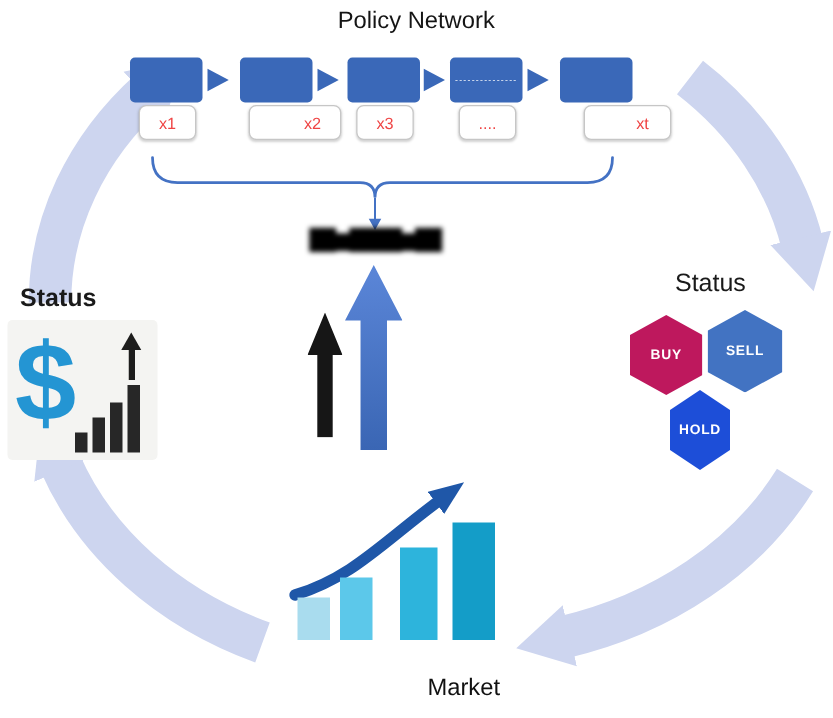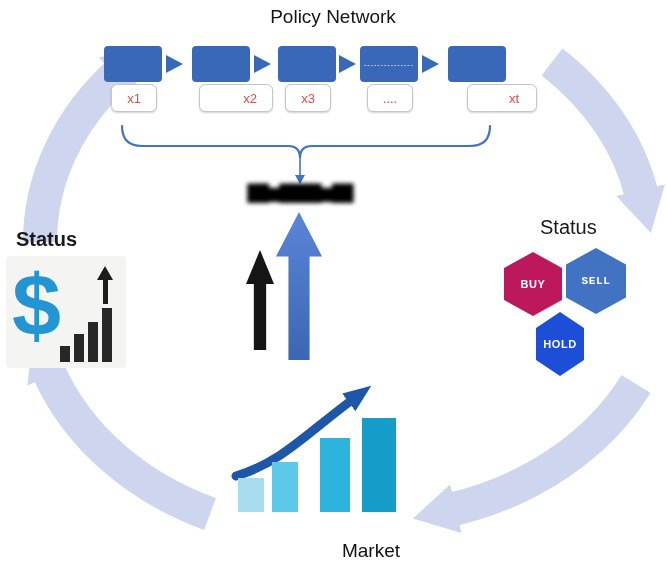--- a/index.html
+++ b/index.html
@@ -49,21 +49,21 @@
   .sb1{height:16px;} .sb2{height:28px;} .sb3{height:40px;} .sb4{height:54px;}
   .status-arrow-head { left:97px; top:266px; width:0; height:0; border-left:8px solid transparent;
       border-right:8px solid transparent; border-bottom:14px solid #1d1d1d; }
   .status-arrow-shaft { left:103px; top:279px; width:5px; height:25px; background:#1d1d1d; }
 
   
   .hex { clip-path:polygon(50% 0,100% 25%,100% 75%,50% 100%,0 75%,0 25%);
          display:flex; align-items:center; justify-content:center;
          color:#fff; font-size:11px; font-weight:700; letter-spacing:.6px; }
   .hex-buy  { left:504px; top:252px; width:58px; height:64px; background:#be185d; }
-  .hex-sell { left:566px; top:248px; width:60px; height:66px; background:#4273c2;font-family:Liberation Mono, monospace; }
+  .hex-sell { left:566px; top:248px; width:60px; height:66px; background:#4273c2; }
   .hex-hold { left:536px; top:312px; width:48px; height:64px; background:#1d4ed8; }
 
   
   .mbar { position:absolute; }
   .mb1 { left:238px; top:478px; width:26px; height:34px; background:#a9dcee; }
   .mb2 { left:272px; top:462px; width:26px; height:50px; background:#5cc8ea; }
   .mb3 { left:320px; top:438px; width:30px; height:74px; background:#2db4dc; }
   .mb4 { left:362px; top:418px; width:34px; height:94px; background:#149dc8; }
 </style>
 </head>

